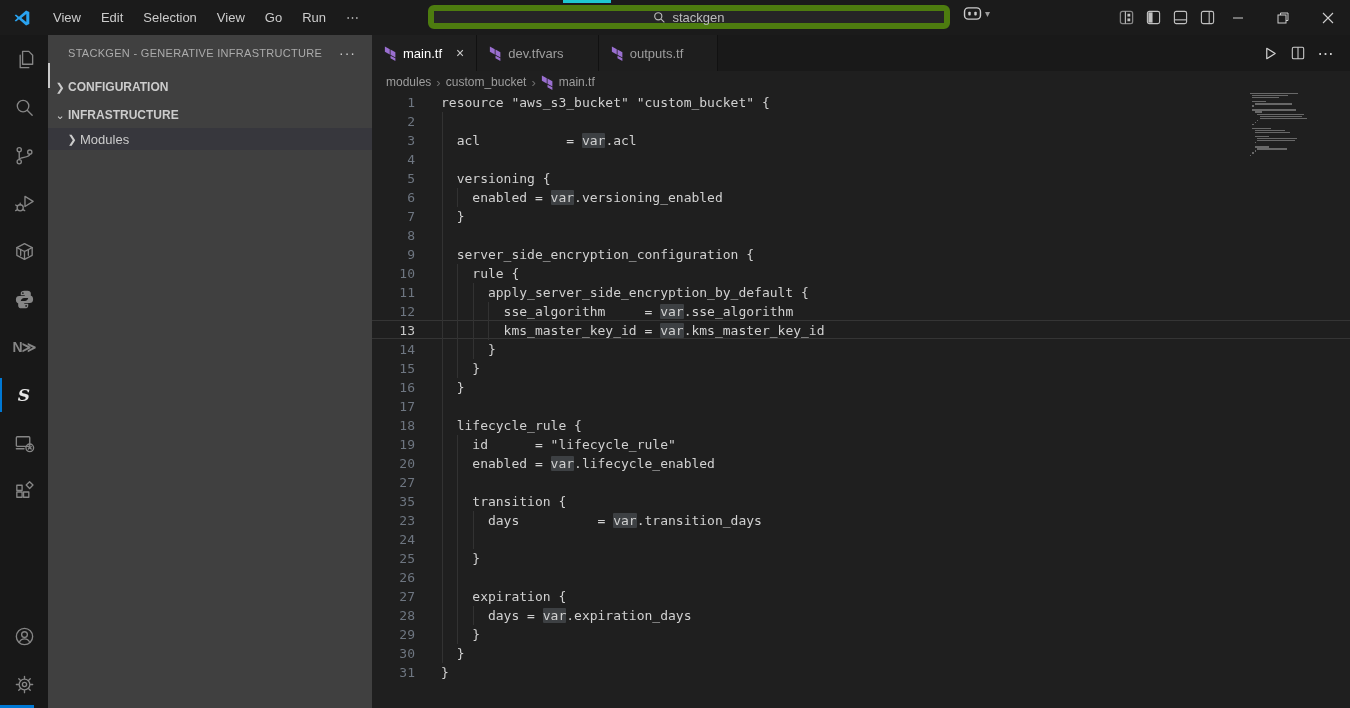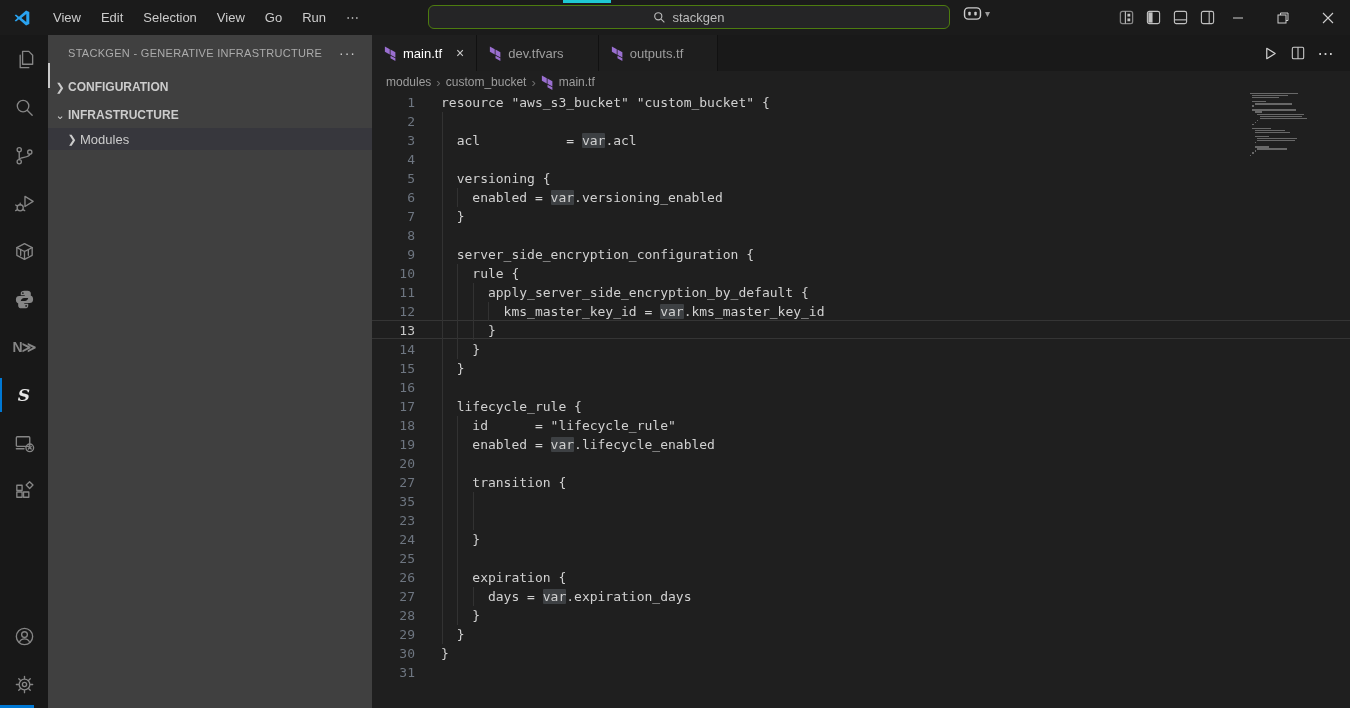--- a/index.html
+++ b/index.html
@@ -10,21 +10,21 @@
   .titlebar { position:relative; height:35px; background:#1b1b1b; display:flex; align-items:center; }
   .teal-strip { position:absolute; left:563px; top:0; width:48px; height:2.5px; background:#1ec8d2; }
   .vscode-logo { width:18px; height:18px; margin:0 12px 0 13px; flex:0 0 auto; }
   .menu { display:flex; align-items:center; height:100%; }
   .menu-item { color:#cccccc; font-size:13px; padding:0 10px; height:100%; display:flex; align-items:center; cursor:default; }
   .nav-arrows { display:flex; align-items:center; margin-left:48px; }
   .nav-arrow { font-size:16px; padding:0 10px; }
   .nav-back { color:#cccccc; }
   .nav-fwd { color:#7a7a7a; }
   .searchbox { position:absolute; left:428px; top:5px; width:522px; height:24px;
-    background:#252526; border:1px solid #4d7c0f; border-radius:6px;
+    background:#252526; border:6px solid #4d7c0f; border-radius:6px;
     display:flex; align-items:center; justify-content:center; color:#bbbbbb; font-size:13px; }
   .searchbox .mag { margin-right:6px; display:inline-flex; }
   .copilot { position:absolute; left:963px; top:6px; display:flex; align-items:center; color:#cccccc; }
   .copilot .chev { font-size:10px; color:#9a9a9a; margin-left:3px; }
   .layout-icons { position:absolute; left:1113px; top:0; height:35px; display:flex; align-items:center; }
   .layout-icons .li { width:27px; height:26px; display:flex; align-items:center; justify-content:center; }
   .win-controls { position:absolute; right:0; top:0; height:35px; display:flex; }
   .win-btn { width:45px; height:35px; display:flex; align-items:center; justify-content:center; color:#cfcfcf; }
 
   
@@ -397,31 +397,32 @@
           <div class="code-line"><span class="guide" style="left: 0.5px;"></span></div>
           <div class="code-line"><span class="guide" style="left: 0.5px;"></span><span><span>  acl           = </span><span class="word-hl">var</span><span>.acl</span></span></div>
           <div class="code-line"><span class="guide" style="left: 0.5px;"></span><span><span></span></span></div>
           <div class="code-line"><span class="guide" style="left: 0.5px;"></span><span><span>  versioning {</span></span></div>
           <div class="code-line"><span class="guide" style="left: 0.5px;"></span><span class="guide" style="left: 16.149px;"></span><span><span>    enabled = </span><span class="word-hl">var</span><span>.versioning_enabled</span></span></div>
           <div class="code-line"><span class="guide" style="left: 0.5px;"></span><span><span>  }</span></span></div>
           <div class="code-line"><span class="guide" style="left: 0.5px;"></span><span><span></span></span></div>
           <div class="code-line"><span class="guide" style="left: 0.5px;"></span><span><span>  server_side_encryption_configuration {</span></span></div>
           <div class="code-line"><span class="guide" style="left: 0.5px;"></span><span class="guide" style="left: 16.149px;"></span><span><span>    rule {</span></span></div>
           <div class="code-line"><span class="guide" style="left: 0.5px;"></span><span class="guide" style="left: 16.149px;"></span><span class="guide" style="left: 31.798px;"></span><span><span>      apply_server_side_encryption_by_default {</span></span></div>
+          <div class="code-line"><span class="guide" style="left: 0.5px;"></span><span class="guide" style="left: 16.149px;"></span><span class="guide" style="left: 31.798px;"></span><span class="guide" style="left: 47.447px;"></span><span><span>        sse_algorithm     = </span><span class="word-hl">var</span><span>.sse_algorithm</span></span></div>
           <div class="code-line"><span class="guide" style="left: 0.5px;"></span><span class="guide" style="left: 16.149px;"></span><span class="guide" style="left: 31.798px;"></span><span class="guide" style="left: 47.447px;"></span><span><span>        kms_master_key_id = </span><span class="word-hl">var</span><span>.kms_master_key_id</span></span></div>
           <div class="code-line"><span class="guide" style="left: 0.5px;"></span><span class="guide" style="left: 16.149px;"></span><span class="guide" style="left: 31.798px;"></span><span><span>      }</span></span></div>
           <div class="code-line"><span class="guide" style="left: 0.5px;"></span><span class="guide" style="left: 16.149px;"></span><span><span>    }</span></span></div>
           <div class="code-line"><span class="guide" style="left: 0.5px;"></span><span><span>  }</span></span></div>
           <div class="code-line"><span class="guide" style="left: 0.5px;"></span><span><span></span></span></div>
           <div class="code-line"><span class="guide" style="left: 0.5px;"></span><span><span>  lifecycle_rule {</span></span></div>
           <div class="code-line"><span class="guide" style="left: 0.5px;"></span><span class="guide" style="left: 16.149px;"></span><span><span>    id      = "lifecycle_rule"</span></span></div>
           <div class="code-line"><span class="guide" style="left: 0.5px;"></span><span class="guide" style="left: 16.149px;"></span><span><span>    enabled = </span><span class="word-hl">var</span><span>.lifecycle_enabled</span></span></div>
           <div class="code-line"><span class="guide" style="left: 0.5px;"></span><span class="guide" style="left: 16.149px;"></span><span><span></span></span></div>
           <div class="code-line"><span class="guide" style="left: 0.5px;"></span><span class="guide" style="left: 16.149px;"></span><span><span>    transition {</span></span></div>
-          <div class="code-line"><span class="guide" style="left: 0.5px;"></span><span class="guide" style="left: 16.149px;"></span><span class="guide" style="left: 31.798px;"></span></div>
+          <div class="code-line"><span class="guide" style="left: 0.5px;"></span><span class="guide" style="left: 16.149px;"></span><span class="guide" style="left: 31.798px;"></span><span><span>      days          = </span><span class="word-hl">var</span><span>.transition_days</span></span></div>
           <div class="code-line"><span class="guide" style="left: 0.5px;"></span><span class="guide" style="left: 16.149px;"></span><span class="guide" style="left: 31.798px;"></span></div>
           <div class="code-line"><span class="guide" style="left: 0.5px;"></span><span class="guide" style="left: 16.149px;"></span><span><span>    }</span></span></div>
           <div class="code-line"><span class="guide" style="left: 0.5px;"></span><span class="guide" style="left: 16.149px;"></span><span><span></span></span></div>
           <div class="code-line"><span class="guide" style="left: 0.5px;"></span><span class="guide" style="left: 16.149px;"></span><span><span>    expiration {</span></span></div>
           <div class="code-line"><span class="guide" style="left: 0.5px;"></span><span class="guide" style="left: 16.149px;"></span><span class="guide" style="left: 31.798px;"></span><span><span>      days = </span><span class="word-hl">var</span><span>.expiration_days</span></span></div>
           <div class="code-line"><span class="guide" style="left: 0.5px;"></span><span class="guide" style="left: 16.149px;"></span><span><span>    }</span></span></div>
           <div class="code-line"><span class="guide" style="left: 0.5px;"></span><span><span>  }</span></span></div>
           <div class="code-line"><span><span>}</span></span></div>
         </div>
       <div class="minimap" id="minimap">

